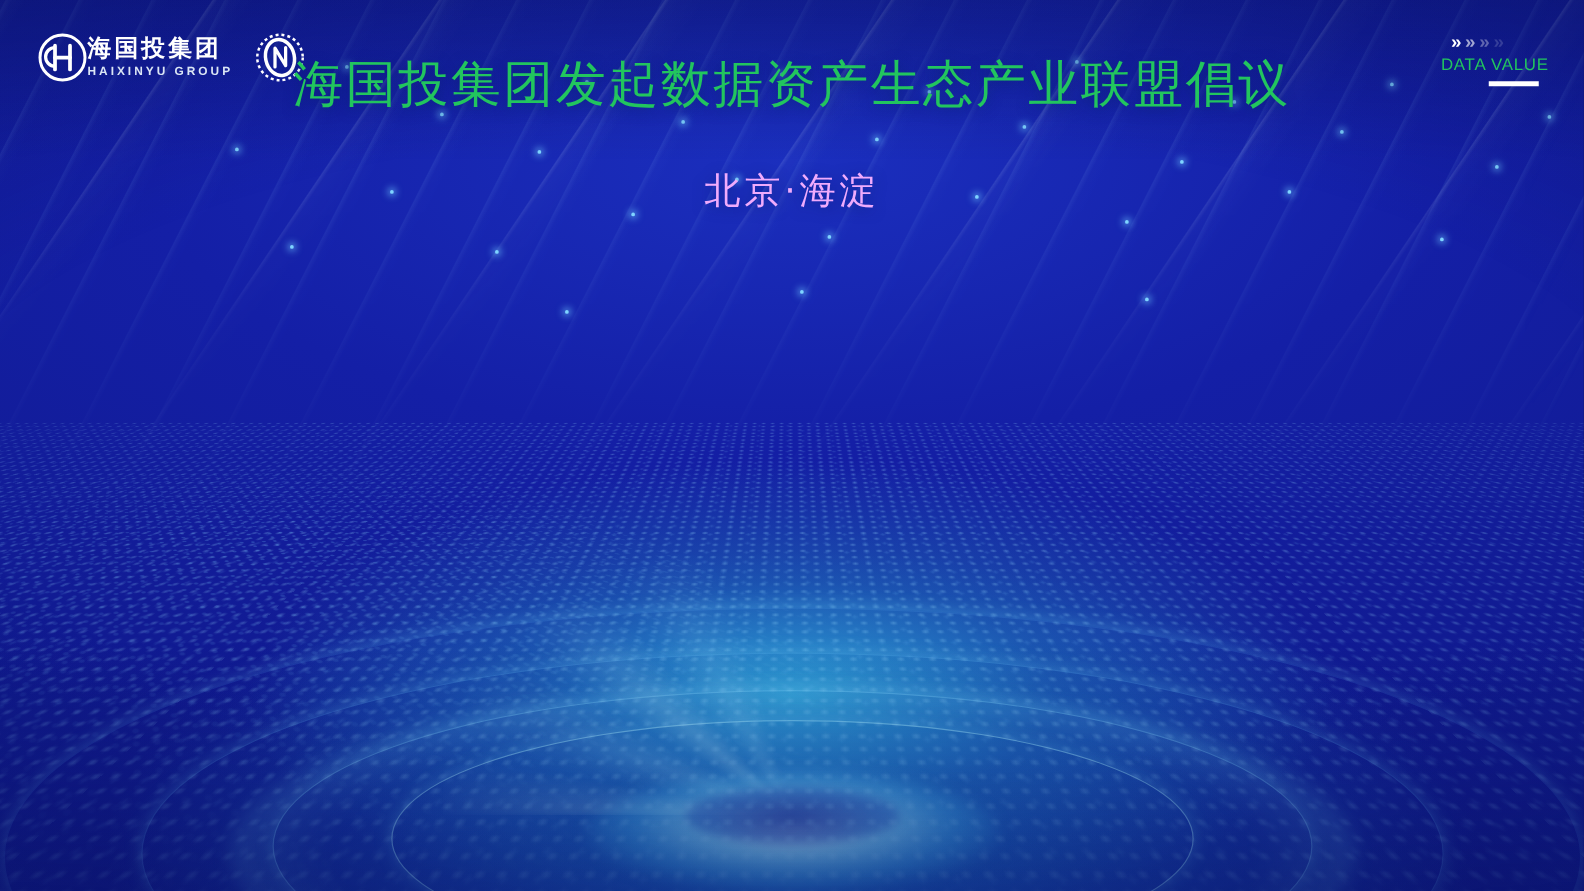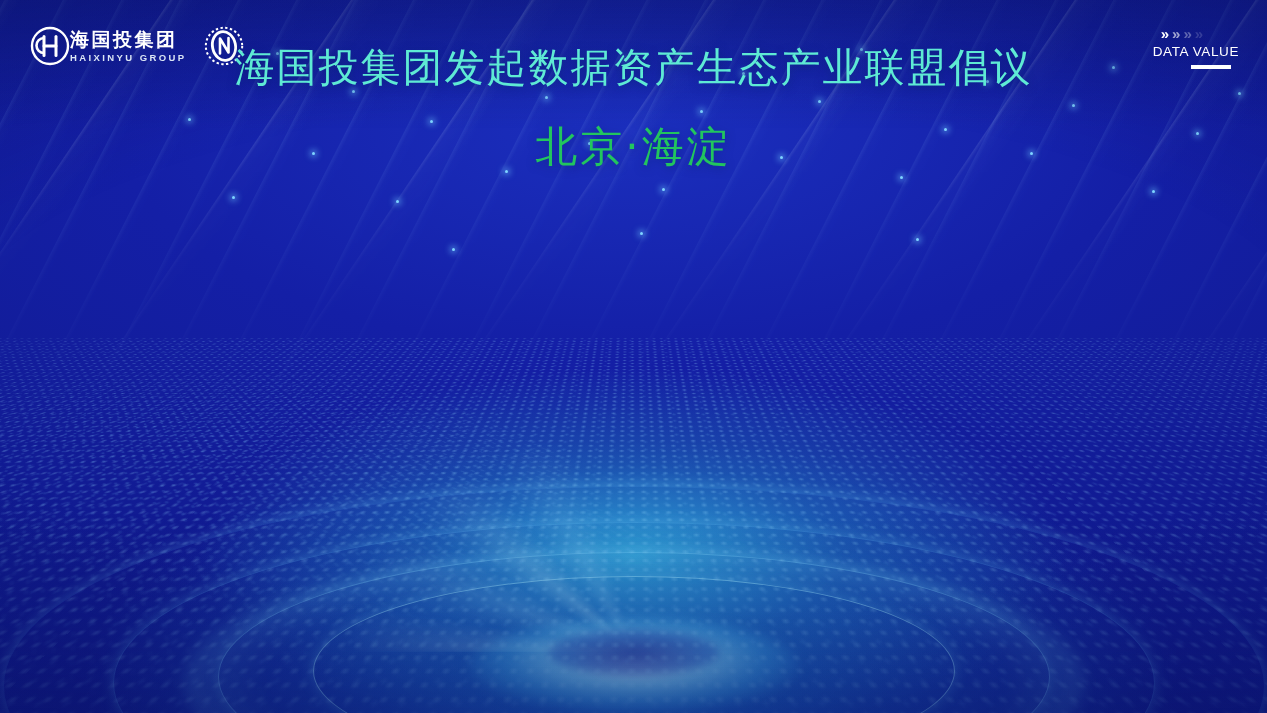--- a/index.html
+++ b/index.html
@@ -181,21 +181,21 @@
   }
   .logo-en.tight{font-size:7.6px;letter-spacing:1.35px;}
 
   .dv-block{
     position:absolute;right:28px;top:26px;
     display:flex;flex-direction:column;align-items:flex-start;
   }
   .dv-chevrons{display:flex;align-items:center;gap:3px;margin-left:8px;margin-bottom:3px;}
   .dv-chevrons span{display:block;line-height:1;font-size:15px;font-weight:bold;}
   .dv-label{
-    color:#ffffff;font-size:13.5px;letter-spacing:.6px;white-space:nowrap;
+    color:#22c55e;font-size:13.5px;letter-spacing:.6px;white-space:nowrap;
   }
   .dv-rule{
     width:40px;height:4px;background:#ffffff;margin-top:6px;align-self:flex-end;
     margin-right:8px;
   }
 
   
   .content{
     position:absolute;left:0;right:0;top:0;bottom:0;
     display:flex;flex-direction:column;align-items:center;
@@ -224,30 +224,30 @@
     letter-spacing:10px;
     background:linear-gradient(180deg,#ffffff 0%,#ffffff 52%,#e3e9f2 72%,#c8d2e0 100%);
     -webkit-background-clip:text;background-clip:text;
     -webkit-text-fill-color:transparent;color:transparent;
     filter:drop-shadow(3px 4px 0 rgba(22,38,120,.85)) drop-shadow(6px 7px 9px rgba(8,18,70,.55));
     padding-right:10px;
   }
   .subtitle{
     margin-top:40px;
     font-size:40px;
-    color:#5eead4;
+    color:#22c55e;
     letter-spacing:2px;
     white-space:nowrap;
     text-shadow:0 2px 10px rgba(10,30,100,.55);
     font-family:"DejaVu Sans","Liberation Sans",sans-serif;
   }
   .location{
-    margin-top:24px;
-    font-size:42px;
-    color:#22c55e;
+    margin-top:38px;
+    font-size:29px;
+    color:#f0abfc;
     letter-spacing:3px;
     white-space:nowrap;
     text-shadow:0 2px 10px rgba(10,30,100,.5);
     font-family:"DejaVu Sans","Liberation Sans",sans-serif;
   }
 </style>
 </head>
 <body>
 
 <div class="stage">

